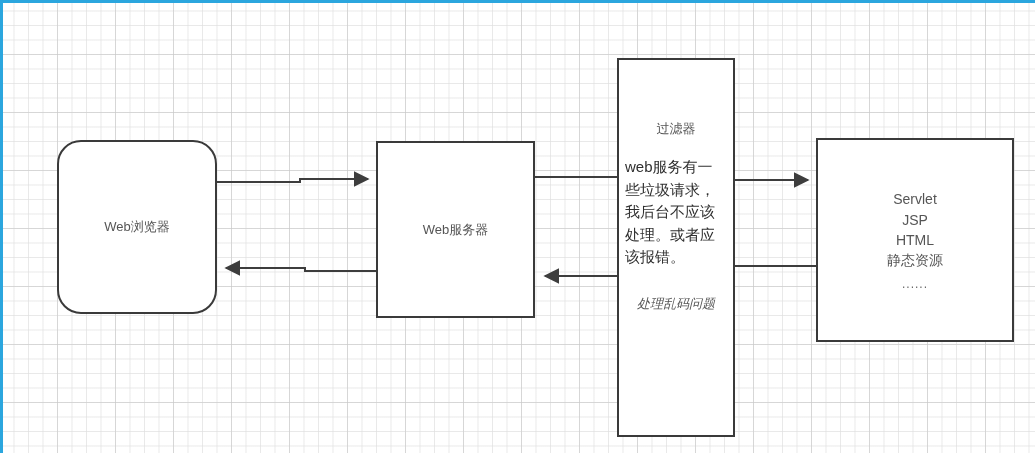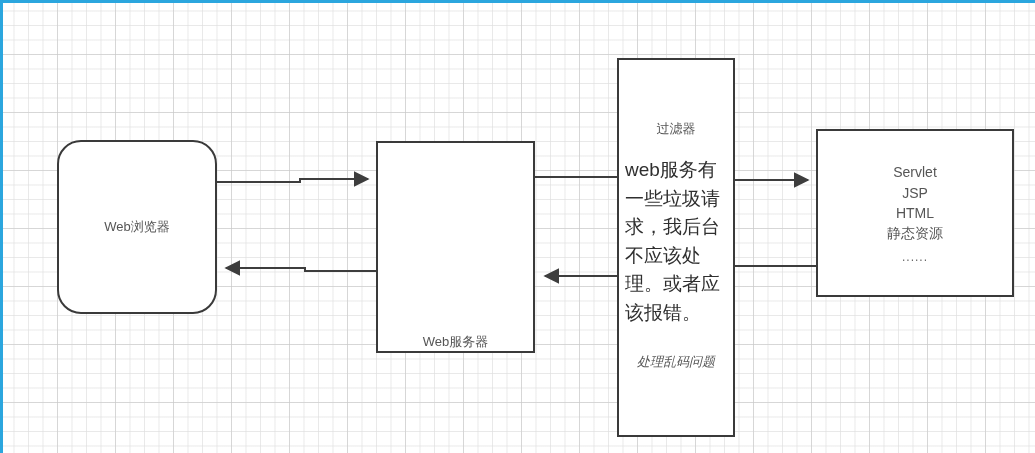--- a/index.html
+++ b/index.html
@@ -70,45 +70,44 @@
     left: 57px;
     top: 140px;
     width: 160px;
     height: 174px;
     border-radius: 24px;
   }
   #node-webserver {
     left: 376px;
     top: 141px;
     width: 159px;
-    height: 212px;
-    justify-content: flex-end;
+    height: 177px;
   }
   #node-filter {
     left: 617px;
     top: 58px;
     width: 118px;
     height: 379px;
     justify-content: flex-start;
   }
   #node-resource {
     left: 816px;
-    top: 129px;
+    top: 138px;
     width: 198px;
-    height: 168px;
+    height: 204px;
   }
   .filter-title {
     margin-top: 60px;
     font-size: 13px;
     color: #555555;
     text-align: center;
   }
   .filter-body {
     margin-top: 18px;
-    font-size: 19px;
+    font-size: 15px;
     line-height: 1.5;
     color: #2f2f2f;
     text-align: left;
     width: 102px;
     word-break: break-all;
   }
   .filter-note {
     margin-top: 26px;
     font-size: 13px;
     color: #555555;

